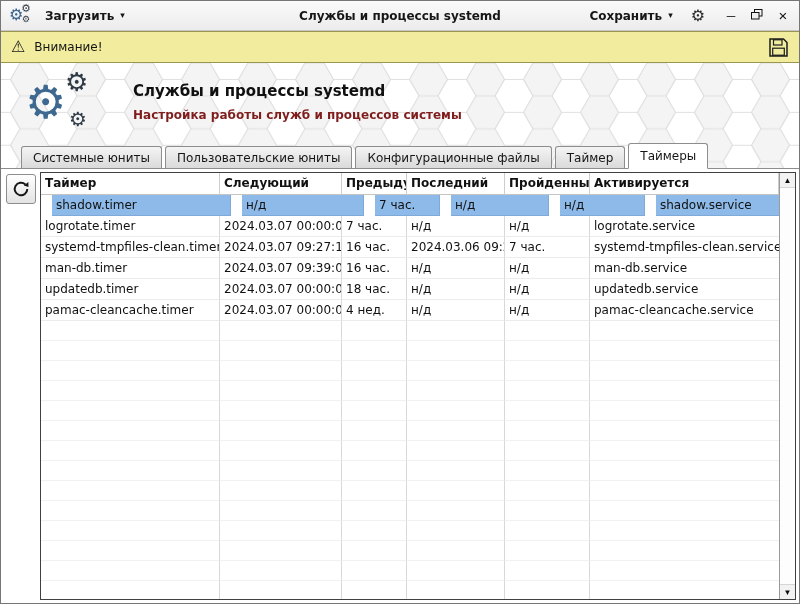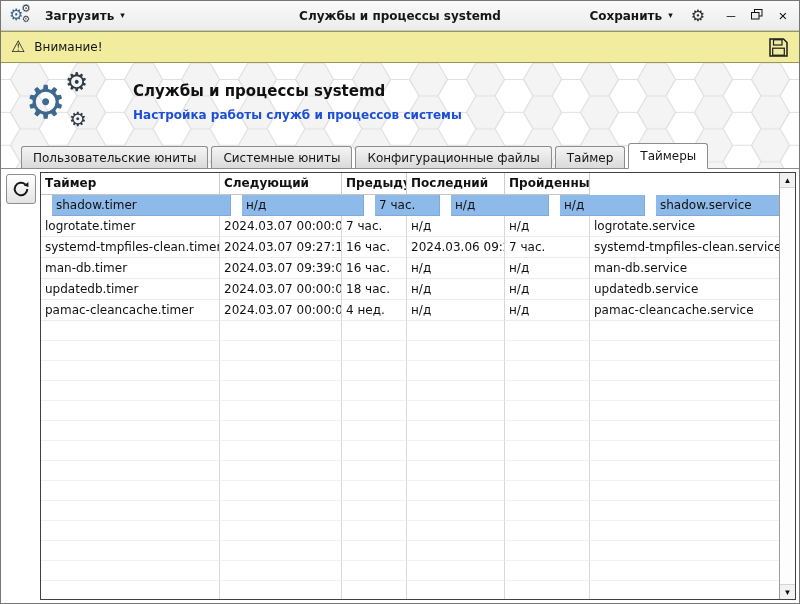--- a/index.html
+++ b/index.html
@@ -33,21 +33,21 @@
   .banner { flex: 0 0 106px; position: relative; background: #fff; overflow: hidden; }
   .hexbg { position: absolute; left: 0; top: 0; }
   .banner::before { content: ""; position: absolute; inset: 0; pointer-events: none;
     background: linear-gradient(90deg, rgba(255,255,255,0.3) 0%, rgba(255,255,255,0) 22%, rgba(255,255,255,0) 55%, rgba(255,255,255,0.92) 94%); }
   .banner-content { position: relative; display: flex; align-items: center; gap: 26px; height: 78px; padding-left: 24px; z-index: 1; }
   .gears-art { position: relative; width: 82px; height: 66px; flex: 0 0 82px; }
   .ga-big   { position: absolute; left: 0;    top: 10px; font-size: 46px; line-height: 1; color: #3d6890; }
   .ga-med   { position: absolute; left: 40px; top: 0;    font-size: 26px; line-height: 1; color: #2e3b47; }
   .ga-small { position: absolute; left: 44px; top: 40px; font-size: 20px; line-height: 1; color: #2e3b47; }
   .banner-title { font-size: 15px; font-weight: bold; color: #101010; }
-  .banner-sub { font-size: 12px; font-weight: bold; color: #1d4ed8; margin-top: 8px; }
+  .banner-sub { font-size: 12px; font-weight: bold; color: #7f1d1d; margin-top: 8px; }
 
   .tabstrip { position: absolute; left: 0; right: 0; bottom: 0; height: 28px; display: flex; align-items: flex-end; padding-left: 20px; border-bottom: 1px solid #8d8d8d; z-index: 1; }
   .tab { height: 22px; display: flex; align-items: center; padding: 0 11px; font-size: 12px; color: #161616; background: linear-gradient(#f4f4f4, #dadada); border: 1px solid #8d8d8d; border-bottom: none; border-radius: 3px 3px 0 0; margin-right: 3px; white-space: nowrap; cursor: default; }
   .tab.active { height: 26px; background: #fff; border-bottom: 1px solid #fff; margin-bottom: -1px; position: relative; z-index: 3; }
 
   
   .content { flex: 1; position: relative; background: #fff; }
   .refresh-btn { position: absolute; left: 5px; top: 5px; width: 30px; height: 30px; border: 1px solid #8d8d8d; border-radius: 3px; background: linear-gradient(#ffffff, #e3e3e3); display: flex; align-items: center; justify-content: center; padding: 0; cursor: default; }
 
   .table-frame { position: absolute; left: 39px; top: 3px; right: 3px; bottom: 3px; border: 1px solid #404040; display: flex; background: #fff; overflow: hidden; }
@@ -135,22 +135,22 @@
         <span class="ga-big">⚙</span>
         <span class="ga-med">⚙</span>
         <span class="ga-small">⚙</span>
       </span>
       <div>
         <div class="banner-title">Службы и процессы systemd</div>
         <div class="banner-sub">Настройка работы служб и процессов системы</div>
       </div>
     </div>
     <div class="tabstrip">
+        <div class="tab">Системные юниты</div>
         <div class="tab">Пользовательские юниты</div>
-        <div class="tab">Системные юниты</div>
         <div class="tab">Конфигурационные файлы</div>
         <div class="tab">Таймер</div>
         <div class="tab active">Таймеры</div>
       </div>
   </div>
 
   <div class="content">
     <button class="refresh-btn">
       <svg width="18" height="18" viewBox="0 0 24 24">
         <path d="M20.4 12a8.4 8.4 0 1 1-2.6-6.1" fill="none" stroke="#161616" stroke-width="2.6"></path>
@@ -159,20 +159,21 @@
     </button>
 
     <div class="table-frame">
       <div class="table-area">
         <div class="trow header-row">
             <div class="cell c0">Таймер</div>
             <div class="cell c1">Следующий</div>
             <div class="cell c2">Предыдущий</div>
             <div class="cell c3">Последний</div>
             <div class="cell c4">Пройденный</div>
+            <div class="cell c5">Активируется</div>
           </div>
         <div style="display:flex;flex-direction:column;flex:1;overflow:hidden;">
             <div class="trow selected">
               <div class="cell c0">shadow.timer</div>
               <div class="cell c1">н/д</div>
               <div class="cell c2">7 час.</div>
               <div class="cell c3">н/д</div>
               <div class="cell c4">н/д</div>
               <div class="cell c5">shadow.service</div>
             </div>

